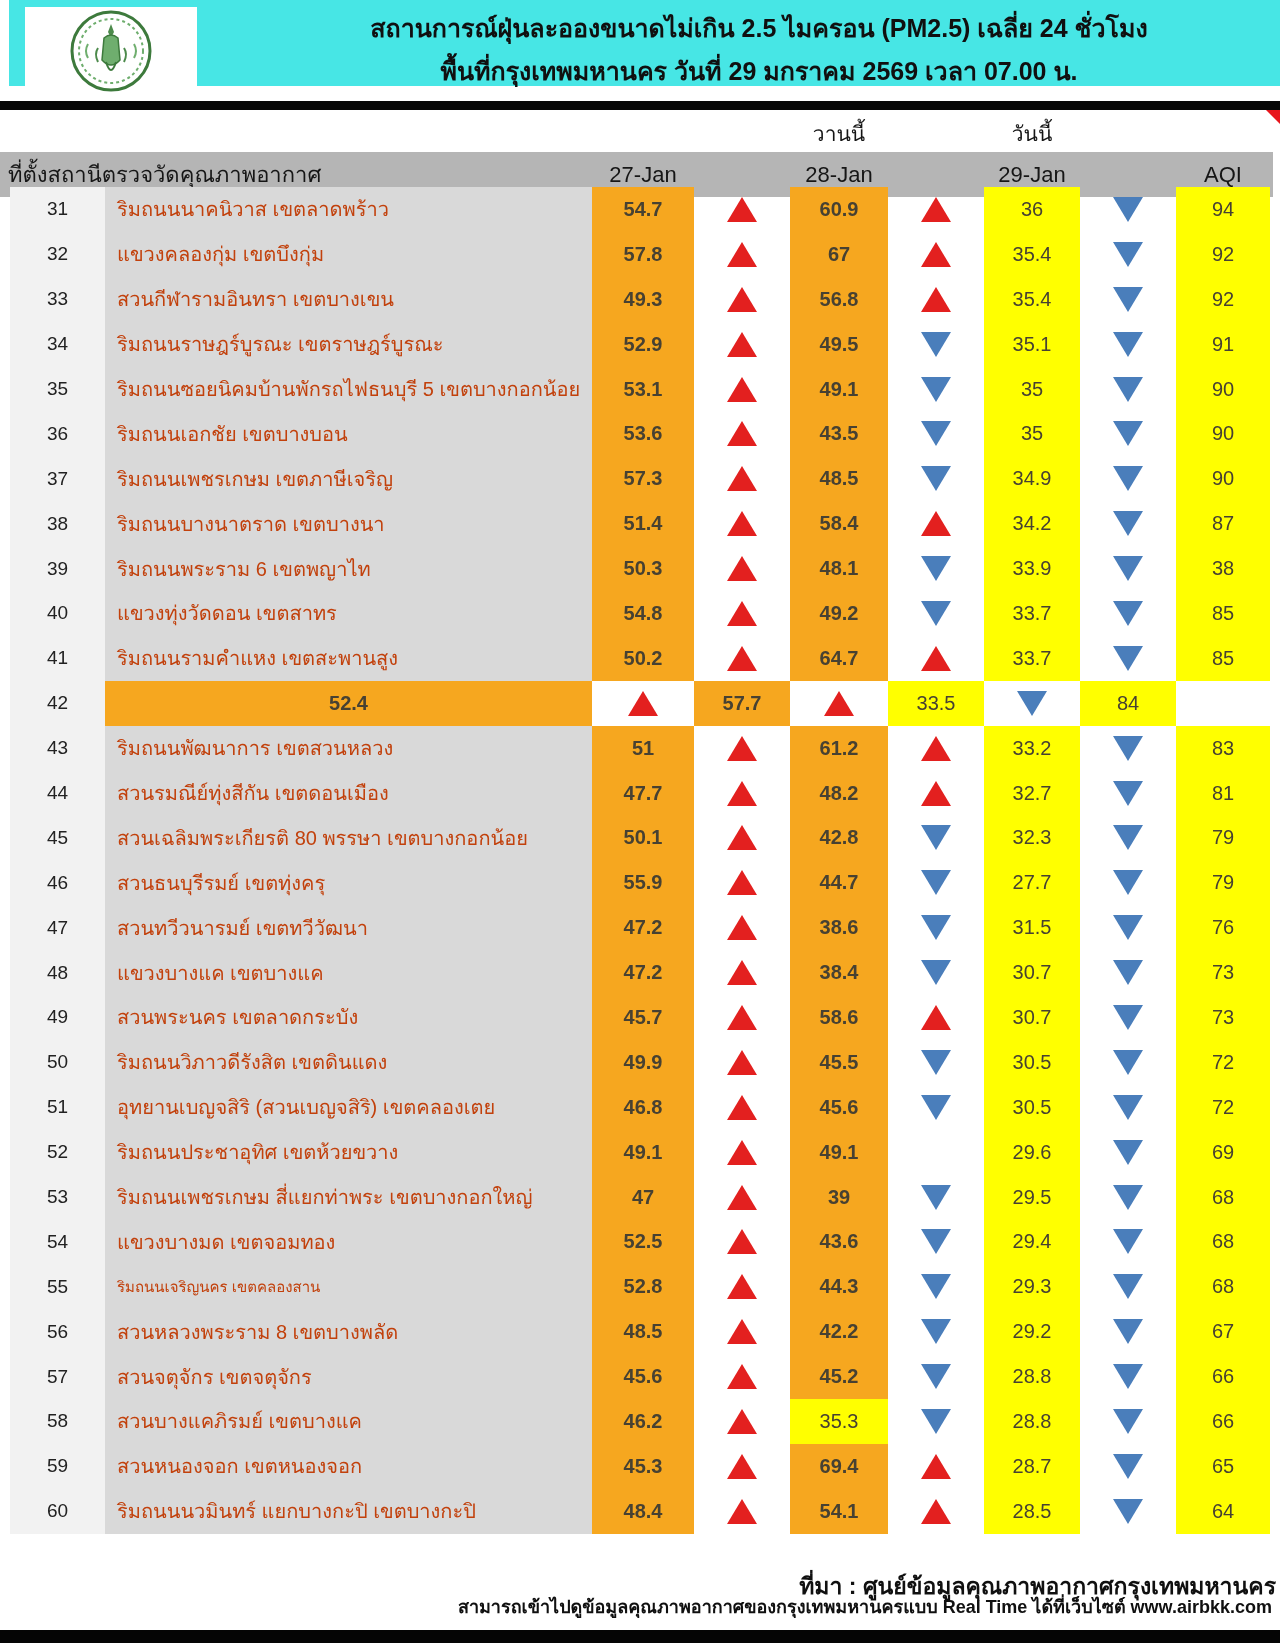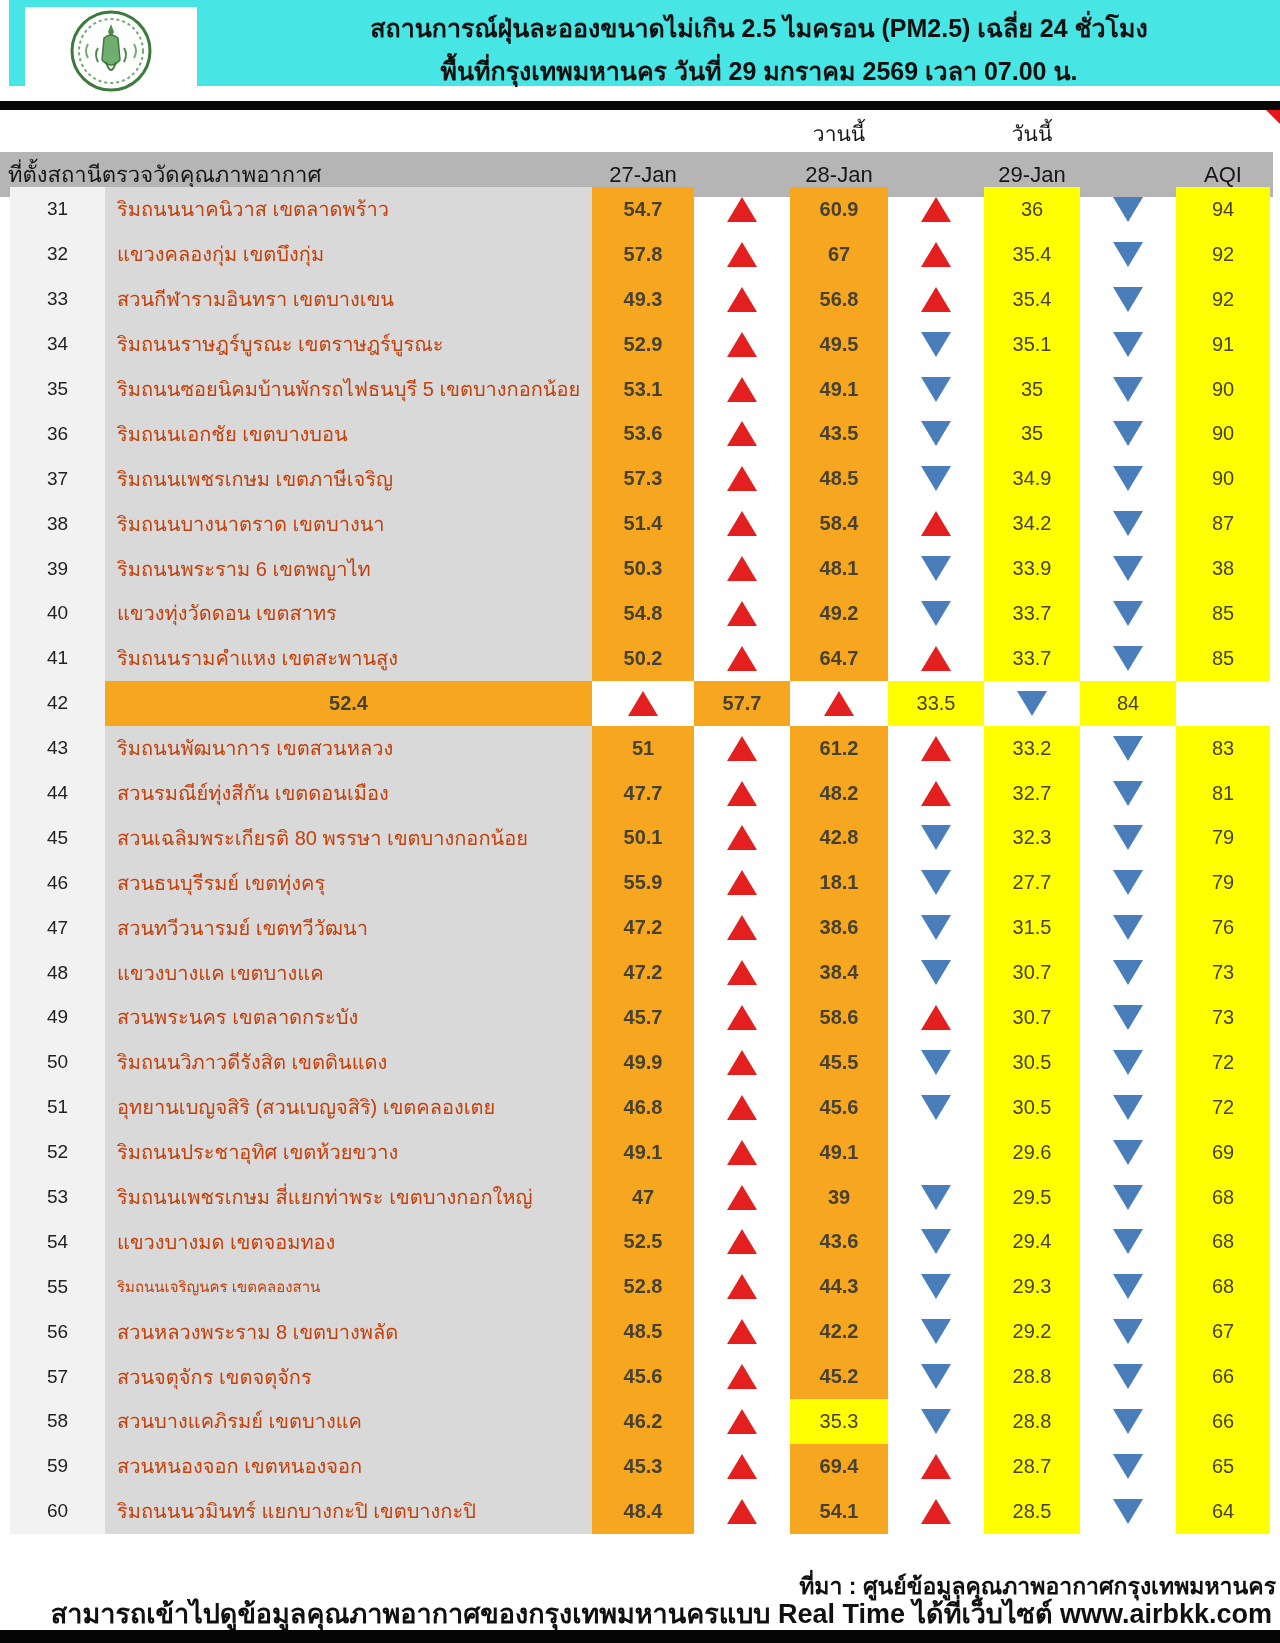--- a/index.html
+++ b/index.html
@@ -31,21 +31,21 @@
   .c-name.small{font-size:15px;}
   .c-val{font-size:20px;color:#474132;}
   .bg-orange{background:#f6a71f;font-weight:bold;}
   .bg-yellow{background:#ffff00;}
   .tri{width:0;height:0;}
   .tri-up{border-left:15px solid transparent;border-right:15px solid transparent;border-bottom:25px solid #e3201f;}
   .tri-down{border-left:15px solid transparent;border-right:15px solid transparent;border-top:25px solid #4a7ebb;}
 
   
   .src-line{position:absolute;top:1548px;right:4px;font-size:23px;font-weight:bold;color:#101010;margin-top:20px;}
-  .rt-line{position:absolute;top:1592px;right:8px;font-size:27px;font-weight:bold;color:#101010;}
+  .rt-line{position:absolute;top:1592px;right:8px;font-size:18px;font-weight:bold;color:#101010;}
   .bottom-bar{position:absolute;left:0;top:1630px;width:1280px;height:13px;background:#050505;}
 </style>
 </head>
 <body>
 
 <div class="page">
 
   <div class="hdr">
     <div class="logo-box">
       <svg width="86" height="86" viewBox="0 0 86 86">
@@ -351,21 +351,21 @@
       <div class="cell c-val bg-yellow f-aqi">79</div>
     </div>
 
     <div class="row grid">
       <div class="cell c-no">46</div>
       <div class="cell c-name">สวนธนบุรีรมย์ เขตทุ่งครุ</div>
       <div class="cell c-val bg-orange f-pm27">55.9</div>
       <div class="cell f-t27">
           <span class="tri tri-up"></span>
         </div>
-      <div class="cell c-val bg-orange f-pm28">18.1</div>
+      <div class="cell c-val bg-orange f-pm28">44.7</div>
       <div class="cell f-t28">
           <span class="tri tri-down"></span>
         </div>
       <div class="cell c-val bg-yellow f-pm29">27.7</div>
       <div class="cell f-t29">
           <span class="tri tri-down"></span>
         </div>
       <div class="cell c-val bg-yellow f-aqi">79</div>
     </div>
 

